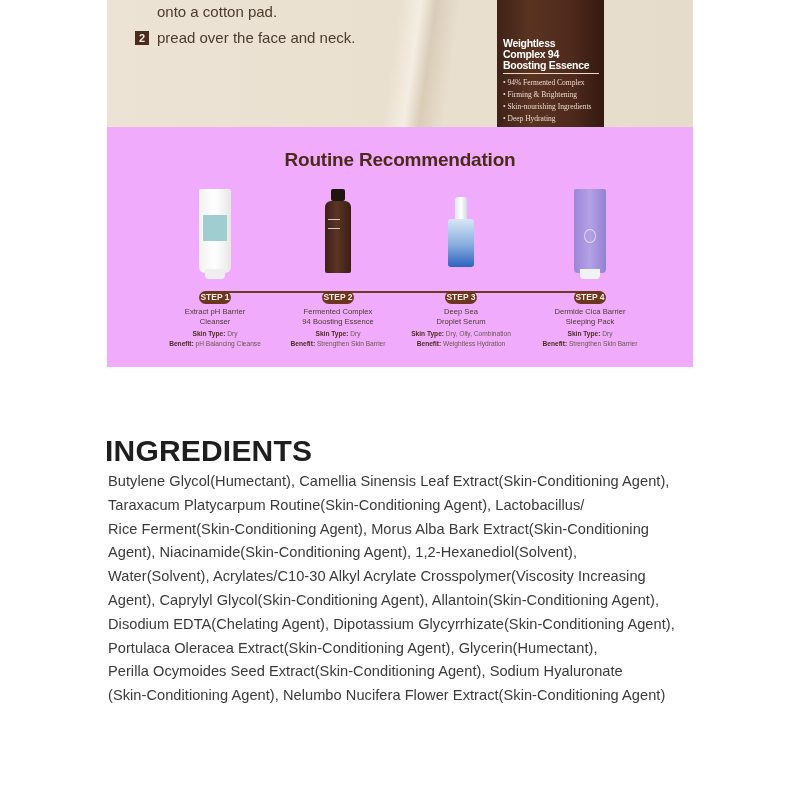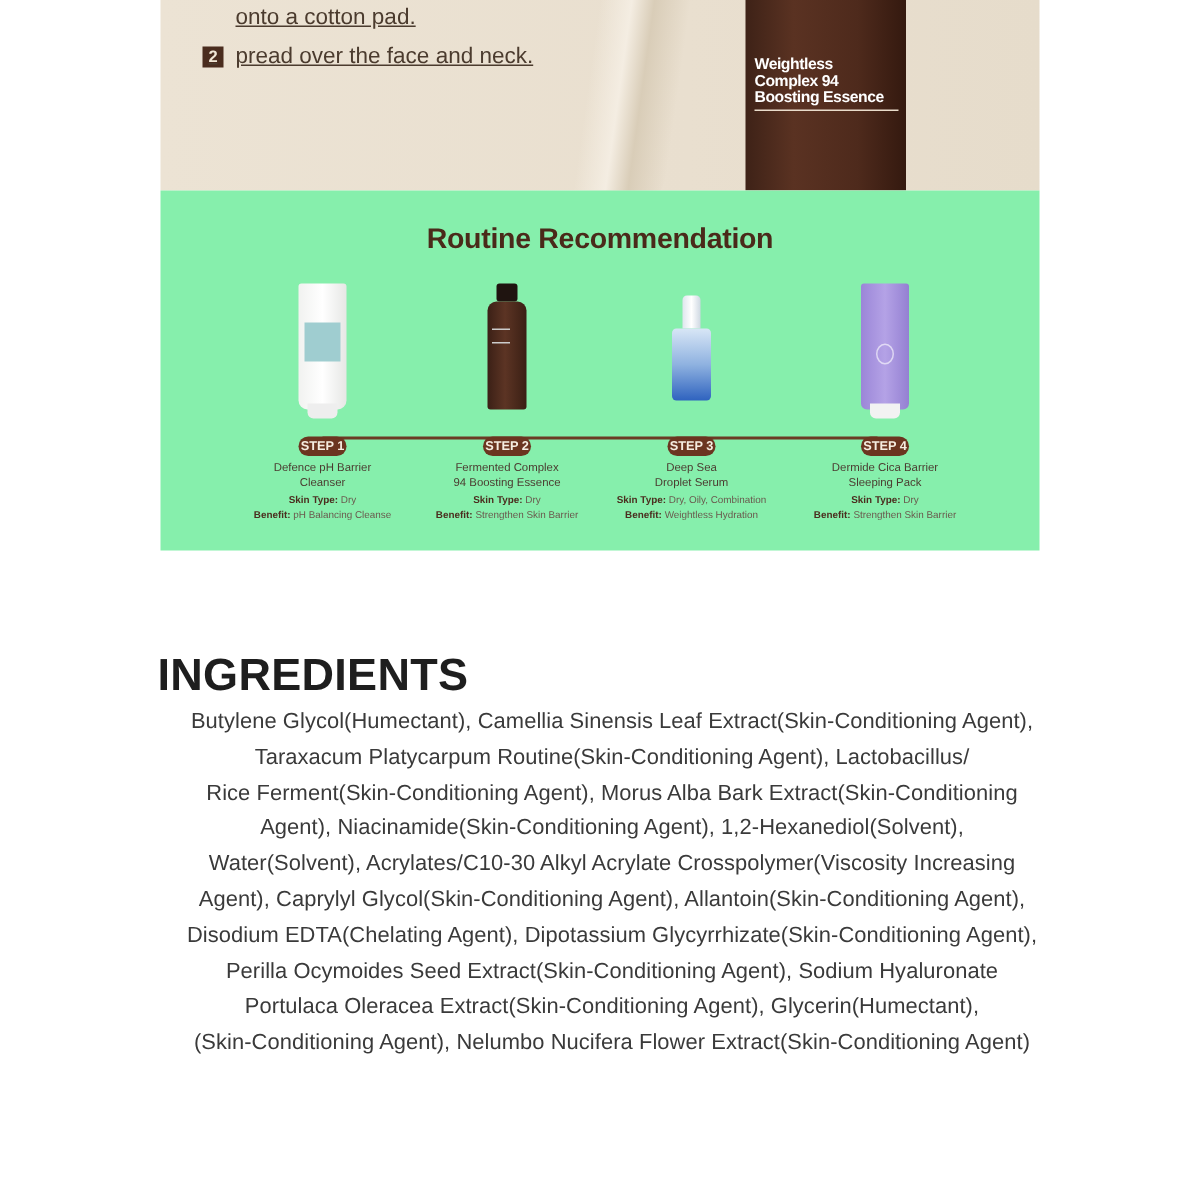--- a/index.html
+++ b/index.html
@@ -13,21 +13,21 @@
       overflow: hidden;
     }
     .howto .splash {
       position: absolute; left: 285px; top: -30px; width: 60px; height: 180px;
       border-radius: 40px 10px 40px 10px;
       background: linear-gradient(90deg, rgba(255,255,255,0) 0%, #f4ede2 35%, #d9cdb8 60%, rgba(200,185,160,0.0) 100%);
       transform: rotate(8deg);
     }
     .howto .step-line {
       position: absolute; left: 28px; display: flex; align-items: center; gap: 8px;
-      font-family: "Liberation Sans", sans-serif; font-size: 15px; color: #4b3b2e; text-decoration: underline;
+      font-family: "Liberation Sans", sans-serif; font-size: 15px; color: #4b3b2e;
     }
     .howto .step-line.l1 { top: 3px; left: 50px; }
     .howto .step-line.l2 { top: 29px; }
     .howto .num-box {
       width: 14px; height: 14px; background: #4a2c1e; color: #f1e7d6;
       font-size: 11px; font-weight: bold; display: flex; align-items: center; justify-content: center;
     }
     .bottle-big {
       position: absolute; left: 390px; top: -20px; width: 107px; height: 147px;
       background: linear-gradient(90deg, #3e2217 0%, #5a3222 30%, #4e2a1c 70%, #34190f 100%);
@@ -38,21 +38,21 @@
     .bottle-big .bb-title {
       font-family: "Liberation Sans", sans-serif; font-weight: bold; font-size: 10.5px; line-height: 11px;
       letter-spacing: -0.3px; color: #ffffff;
     }
     .bottle-big .bb-rule { height: 1px; background: #e9dccb; margin: 2px 0 3px 0; width: 96px; }
     .bottle-big .bb-bullets { list-style: none; font-family: "Liberation Serif", serif; font-size: 7.5px; line-height: 12px; color: #e8dccd; }
 
     
     .routine {
       position: absolute; left: 107px; top: 127px; width: 586px; height: 240px;
-      background: #86efac;
+      background: #f0abfc;
     }
     .routine .r-title {
       position: absolute; left: 0; right: 0; top: 22px; text-align: center;
       font-family: "Liberation Sans", sans-serif; font-size: 19px; color: #4a2a1a; letter-spacing: -0.2px;
     }
     .timeline {
       position: absolute; left: 108px; right: 108px; top: 164px; height: 2px; background: #6b3b24;
     }
     .step-col {
       position: absolute; top: 60px; width: 130px; text-align: center;
@@ -107,21 +107,20 @@
     .ing-title {
       position: absolute; left: 105px; top: 434px;
       font-family: "Liberation Sans", sans-serif; font-size: 30px; color: #1e1e1e; letter-spacing: 0.2px;
     }
     .ing-body {
       position: absolute; left: 108px; top: 470px; width: 600px;
     }
     .ing-body .line {
       font-family: "Liberation Sans", sans-serif; font-size: 14.6px; line-height: 23.8px; color: #3a3a3a; white-space: nowrap;
       letter-spacing: 0.05px;
-      text-align: center;
     }
   </style>
 </head>
 <body>
 
 <section class="howto">
   <div class="splash"></div>
 
   <div class="step-line l1">
     <span>onto a cotton pad.</span>
@@ -131,37 +130,43 @@
     <span>pread over the face and neck.</span>
   </div>
 
   <div class="bottle-big">
     <div class="bb-title">
       <div>Weightless</div>
       <div>Complex 94</div>
       <div>Boosting Essence</div>
     </div>
     <div class="bb-rule"></div>
+    <ul class="bb-bullets">
+      <li>• 94% Fermented Complex</li>
+      <li>• Firming &amp; Brightening</li>
+      <li>• Skin-nourishing Ingredients</li>
+      <li>• Deep Hydrating</li>
+    </ul>
   </div>
 </section>
 
 <section class="routine">
   <h2 class="r-title">Routine Recommendation</h2>
   <div class="timeline"></div>
 
   <div class="step-col" style="left:43px;">
     <div class="product">
       <div class="tube-white">
           <div class="lbl"></div>
           <div class="cap"></div>
         </div>
     </div>
     <span class="badge">STEP 1</span>
     <div class="pname">
-      <div>Defence pH Barrier</div>
+      <div>Extract pH Barrier</div>
       <div>Cleanser</div>
     </div>
     <div class="meta">
       <div><b>Skin Type:</b> <span>Dry</span></div>
       <div><b>Benefit:</b> <span>pH Balancing Cleanse</span></div>
     </div>
   </div>
 
   <div class="step-col" style="left:166px;">
     <div class="product">
@@ -221,16 +226,16 @@
 
 <h2 class="ing-title">INGREDIENTS</h2>
 <div class="ing-body">
   <div class="line">Butylene Glycol(Humectant), Camellia Sinensis Leaf Extract(Skin-Conditioning Agent),</div>
   <div class="line">Taraxacum Platycarpum Routine(Skin-Conditioning Agent), Lactobacillus/</div>
   <div class="line">Rice Ferment(Skin-Conditioning Agent), Morus Alba Bark Extract(Skin-Conditioning</div>
   <div class="line">Agent), Niacinamide(Skin-Conditioning Agent), 1,2-Hexanediol(Solvent),</div>
   <div class="line">Water(Solvent), Acrylates/C10-30 Alkyl Acrylate Crosspolymer(Viscosity Increasing</div>
   <div class="line">Agent), Caprylyl Glycol(Skin-Conditioning Agent), Allantoin(Skin-Conditioning Agent),</div>
   <div class="line">Disodium EDTA(Chelating Agent), Dipotassium Glycyrrhizate(Skin-Conditioning Agent),</div>
+  <div class="line">Portulaca Oleracea Extract(Skin-Conditioning Agent), Glycerin(Humectant),</div>
   <div class="line">Perilla Ocymoides Seed Extract(Skin-Conditioning Agent), Sodium Hyaluronate</div>
-  <div class="line">Portulaca Oleracea Extract(Skin-Conditioning Agent), Glycerin(Humectant),</div>
   <div class="line">(Skin-Conditioning Agent), Nelumbo Nucifera Flower Extract(Skin-Conditioning Agent)</div>
 </div>
 
 </body></html>

